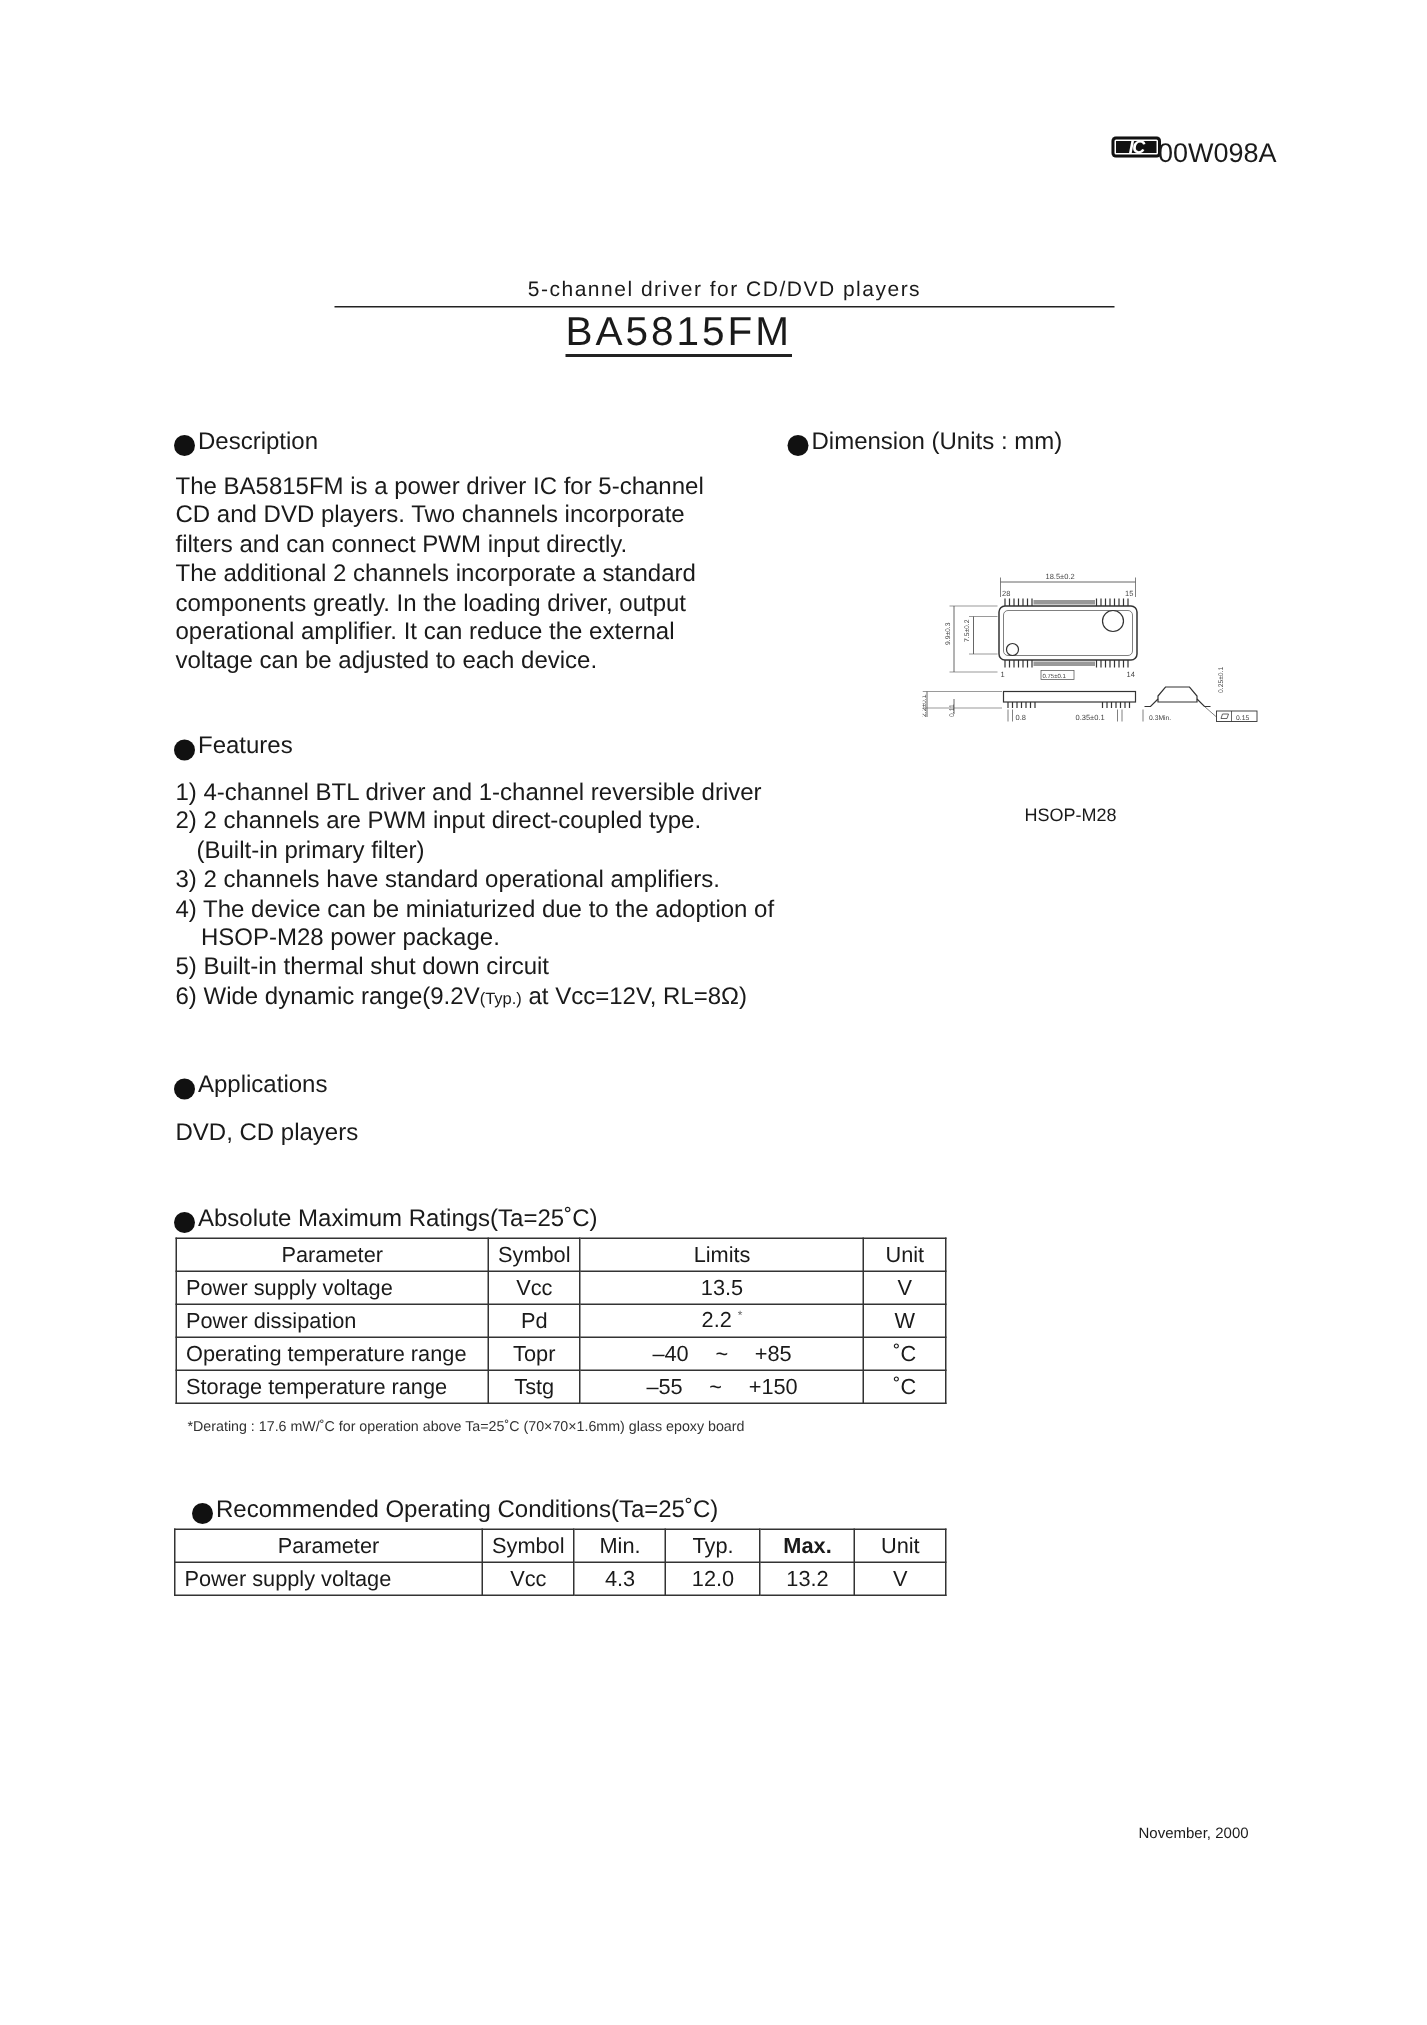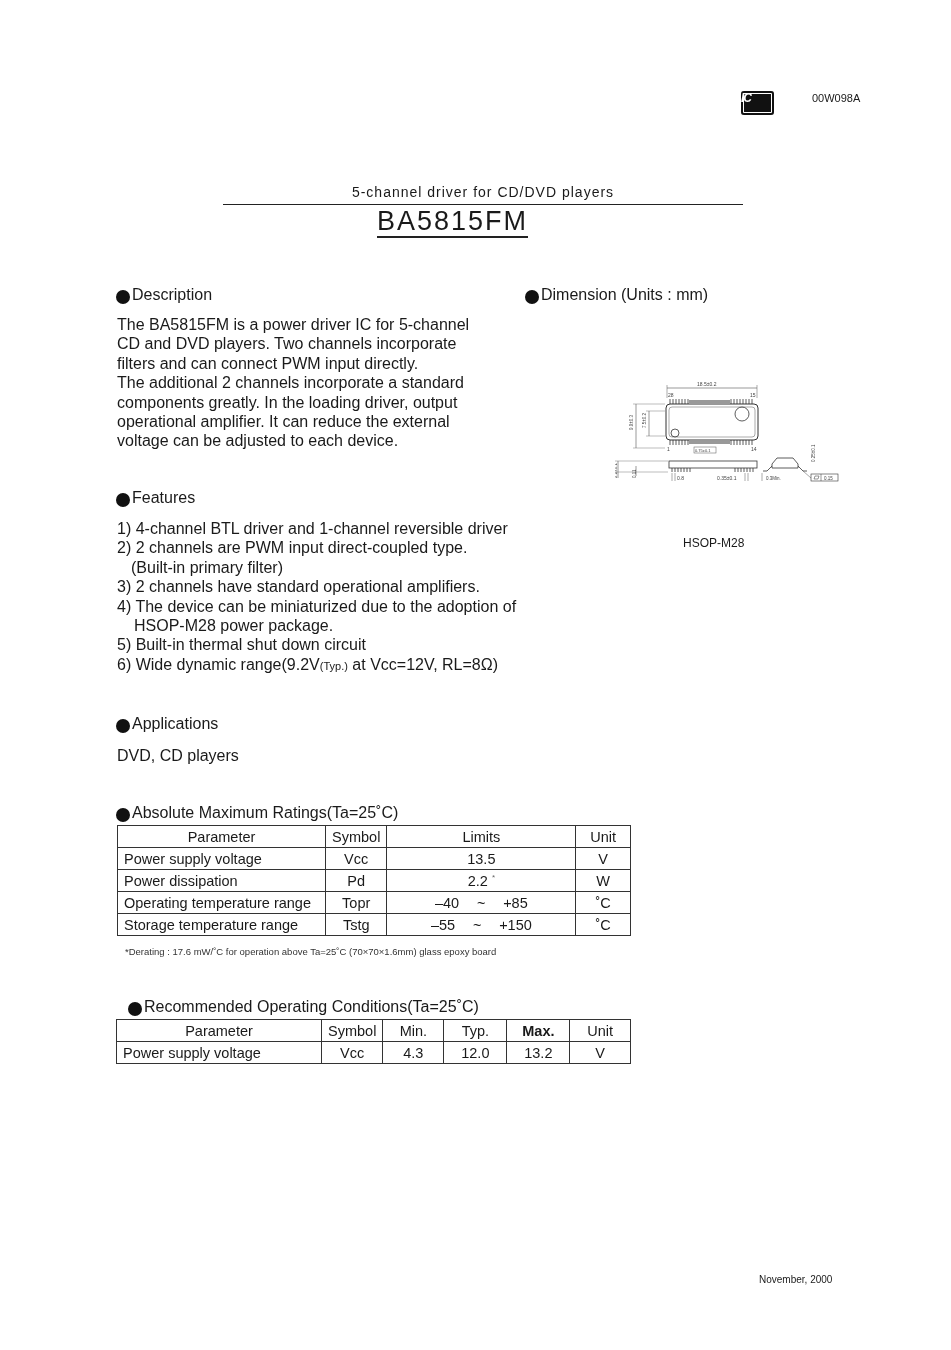--- a/index.html
+++ b/index.html
@@ -1,33 +1,33 @@
 <!DOCTYPE html>
 <html><head>
 <meta charset="utf-8">
 <style>
   html, body { margin: 0; padding: 0; background: #ffffff; }
   body { width: 951px; height: 1350px; position: relative; font-family: "Liberation Sans", sans-serif; color: #1a1a1a; overflow: hidden; }
   .abs { position: absolute; }
-  .logo { left: 741px; top: 91px; width: 33px; height: 24px; background: #111; border-radius: 3px; color: #fff; font-style: italic; font-weight: bold; font-size: 12px; line-height: 14px; text-align: left; letter-spacing: -1px; box-shadow: inset 0 0 0 2px #111, inset 0 0 0 3px #fff; }
-  .docnum { left: 812px; top: 92px; font-size: 11px; }
+  .logo { left: 741px; top: 91px; width: 33px; height: 14px; background: #111; border-radius: 3px; color: #fff; font-style: italic; font-weight: bold; font-size: 12px; line-height: 14px; text-align: center; letter-spacing: -1px; box-shadow: inset 0 0 0 2px #111, inset 0 0 0 3px #fff; }
+  .docnum { left: 772px; top: 92px; font-size: 18px; }
   .subtitle { left: 223px; width: 520px; top: 180px; text-align: center; font-size: 14px; letter-spacing: 1px; border-bottom: 1.5px solid #222; line-height: 24px; }
   .title { left: 377px; top: 206px; font-size: 27px; letter-spacing: 2px; border-bottom: 2px solid #222; line-height: 30px; }
   .sec { font-size: 16px; display: flex; align-items: flex-end; }
   .bullet { width: 14px; height: 14px; border-radius: 50%; background: #111; display: inline-block; margin-right: 2px; }
   .para { font-size: 16px; line-height: 19.4px; }
   .feat { font-size: 16px; line-height: 19.4px; }
   .feat div { white-space: nowrap; }
   .small { font-size: 11px; }
   table { border-collapse: collapse; font-size: 14.5px; }
   td { border: 1.3px solid #333; height: 21px; padding: 0 6px; text-align: center; }
   td.l { text-align: left; }
   .note { font-size: 9.5px; color: #333; }
   .sup { font-size: 8px; vertical-align: super; color: #666; }
-  .date { left: 759px; top: 1274px; font-size: 10px; }
+  .date { left: 759px; top: 1217px; font-size: 10px; }
   .pkg { left: 683px; top: 536px; font-size: 12px; }
 </style>
 </head>
 <body>
 
 <div class="abs logo">IC</div>
 <div class="abs docnum">00W098A</div>
 
 <div class="abs subtitle">5-channel driver for CD/DVD players</div>
 <div class="abs title">BA5815FM</div>

